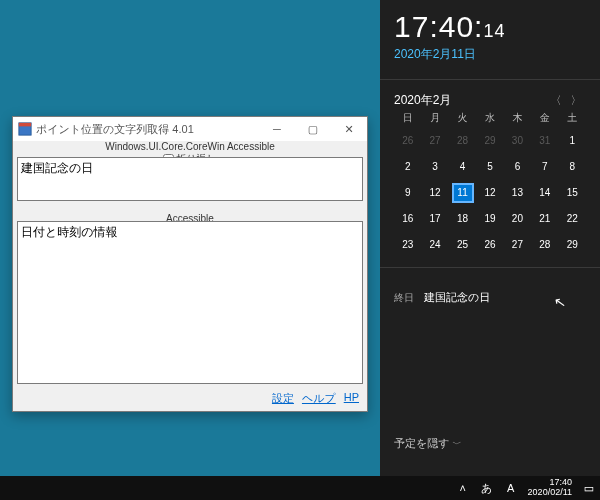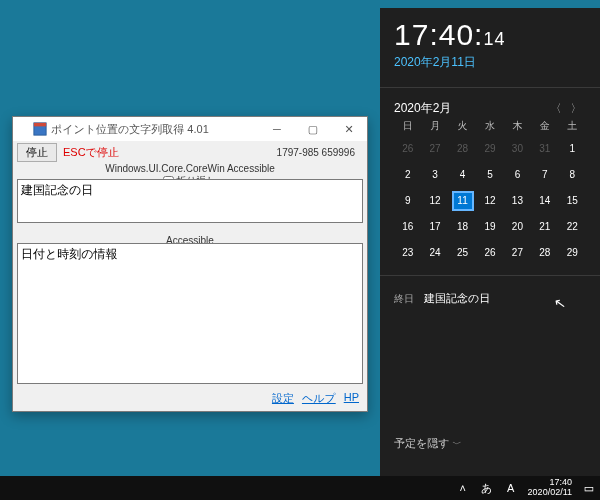--- a/index.html
+++ b/index.html
@@ -5,21 +5,21 @@
   * { box-sizing: border-box; margin: 0; padding: 0; font-family: "Meiryo UI", "MS Gothic", sans-serif; }
   body { width: 600px; height: 500px; background: #1a7999; overflow: hidden; position: relative; }
 
   
   .win {
     position: absolute; left: 12px; top: 116px; width: 356px; height: 296px;
     background: #f0f0f0; border: 1px solid #7a7a7a;
     box-shadow: 0 4px 12px rgba(0,0,0,.3);
     display: flex; flex-direction: column; font-size: 11px; color: #000;
   }
-  .tb { height: 24px; background: #fff; display: flex; align-items: center; padding-left: 20px; }
+  .tb { height: 24px; background: #fff; display: flex; align-items: center; padding-left: 5px; }
   .tb-icon { width: 14px; height: 14px; display: inline-block; margin-right: 4px; }
   .tb-icon svg { width: 14px; height: 14px; }
   .tb-title { flex: 1; color: #555; font-size: 11px; }
   .tb-btn { width: 36px; height: 24px; display: flex; align-items: center; justify-content: center; color: #555; }
 
   .row1 { display: flex; align-items: center; height: 22px; padding: 0 4px; gap: 2px; }
   .btn { background: #e9e9e9; border: 1px solid #adadad; padding: 1px 8px; font-size: 11px; }
   .esc { color: #d00; font-size: 11px; margin-left: 4px; }
   .spacer { flex: 1; }
   .coords { font-size: 10px; color: #333; padding-right: 8px; }
@@ -34,21 +34,21 @@
     font-size: 12px; padding: 2px 3px; resize: none; font-family: "MS Gothic", monospace;
   }
   .ta1 { height: 44px; }
   .ta2 { flex: 1; min-height: 140px; }
 
   .footer { display: flex; justify-content: flex-end; padding: 3px 8px 5px; gap: 8px; }
   .footer span { color: #0066cc; text-decoration: underline; font-size: 11px; }
 
   
   .fly {
-    position: absolute; right: 0; top: 8px; bottom: 24px; width: 220px;
+    position: absolute; right: 0; top: 0; bottom: 24px; width: 220px;
     background: #1f1f1f; color: #fff; font-size: 11px;
     display: flex; flex-direction: column; padding: 10px 14px 0;
   }
   .clock { font-size: 30px; font-weight: 300; letter-spacing: 1px; }
   .clock .sec { font-size: 18px; }
   .date { color: #4cc2ff; font-size: 12px; margin-top: 2px; margin-bottom: 12px; }
   .sep { border: none; border-top: 1px solid #3a3a3a; margin: 4px -14px; }
 
   .month-row { display: flex; align-items: center; margin: 8px 0 2px; }
   .month-row .m { flex: 1; font-size: 12px; }
@@ -57,21 +57,21 @@
   .grid { display: grid; grid-template-columns: repeat(7, 1fr); text-align: center; row-gap: 6px; font-size: 10px; }
   .dow { color: #bbb; }
   .day { width: 22px; height: 20px; line-height: 20px; margin: 0 auto; }
   .day.dim { color: #5a5a5a; }
   .day.today { background: #0078d4; border: 2px solid #66b6ff; line-height: 16px; }
 
   .today-h { margin-top: 14px; font-size: 12px; }
   .event-input {
     margin-top: 6px; border: 1px solid #555; padding: 5px 6px; color: #888; font-size: 10px;
   }
-  .holiday { display: flex; align-items: center; gap: 10px; margin-top: 11px; font-size: 11px; position: relative; }
+  .holiday { display: flex; align-items: center; gap: 10px; margin-top: 18px; font-size: 11px; position: relative; }
   .holiday .tag { color: #aaa; font-size: 10px; }
   .cursor { position: absolute; right: 20px; top: 4px; font-size: 14px; transform: rotate(-10deg); }
 
   .hide { margin-top: auto; margin-bottom: 25px; color: #ccc; font-size: 11px; }
   .hide .v { font-size: 9px; margin-left: 3px; }
 
   
   .taskbar {
     position: absolute; left: 0; right: 0; bottom: 0; height: 24px;
     background: #101010; display: flex; justify-content: flex-end; align-items: center;
@@ -90,26 +90,20 @@
           <rect x="1" y="1" width="14" height="14" fill="#3a76c4" stroke="#265a99"></rect>
           <rect x="1" y="1" width="14" height="4" fill="#d04a3a"></rect>
         </svg>
     </span>
     <span class="tb-title">ポイント位置の文字列取得 4.01</span>
     <div class="tb-btn">─</div>
     <div class="tb-btn">▢</div>
     <div class="tb-btn close">✕</div>
   </div>
 
-  <div class="row1">
-    <button class="btn">停止</button>
-    <span class="esc">ESCで停止</span>
-    <span class="spacer"></span>
-    <span class="coords">1797-985   659996</span>
-  </div>
 
   <div class="row2">
     <span class="lbl">Windows.UI.Core.CoreWin Accessible</span>
     <label class="chk">
       <input type="checkbox" style="">
       <span>折り返し</span>
     </label>
   </div>
 
   <textarea class="ta ta1" style="">建国記念の日</textarea>

